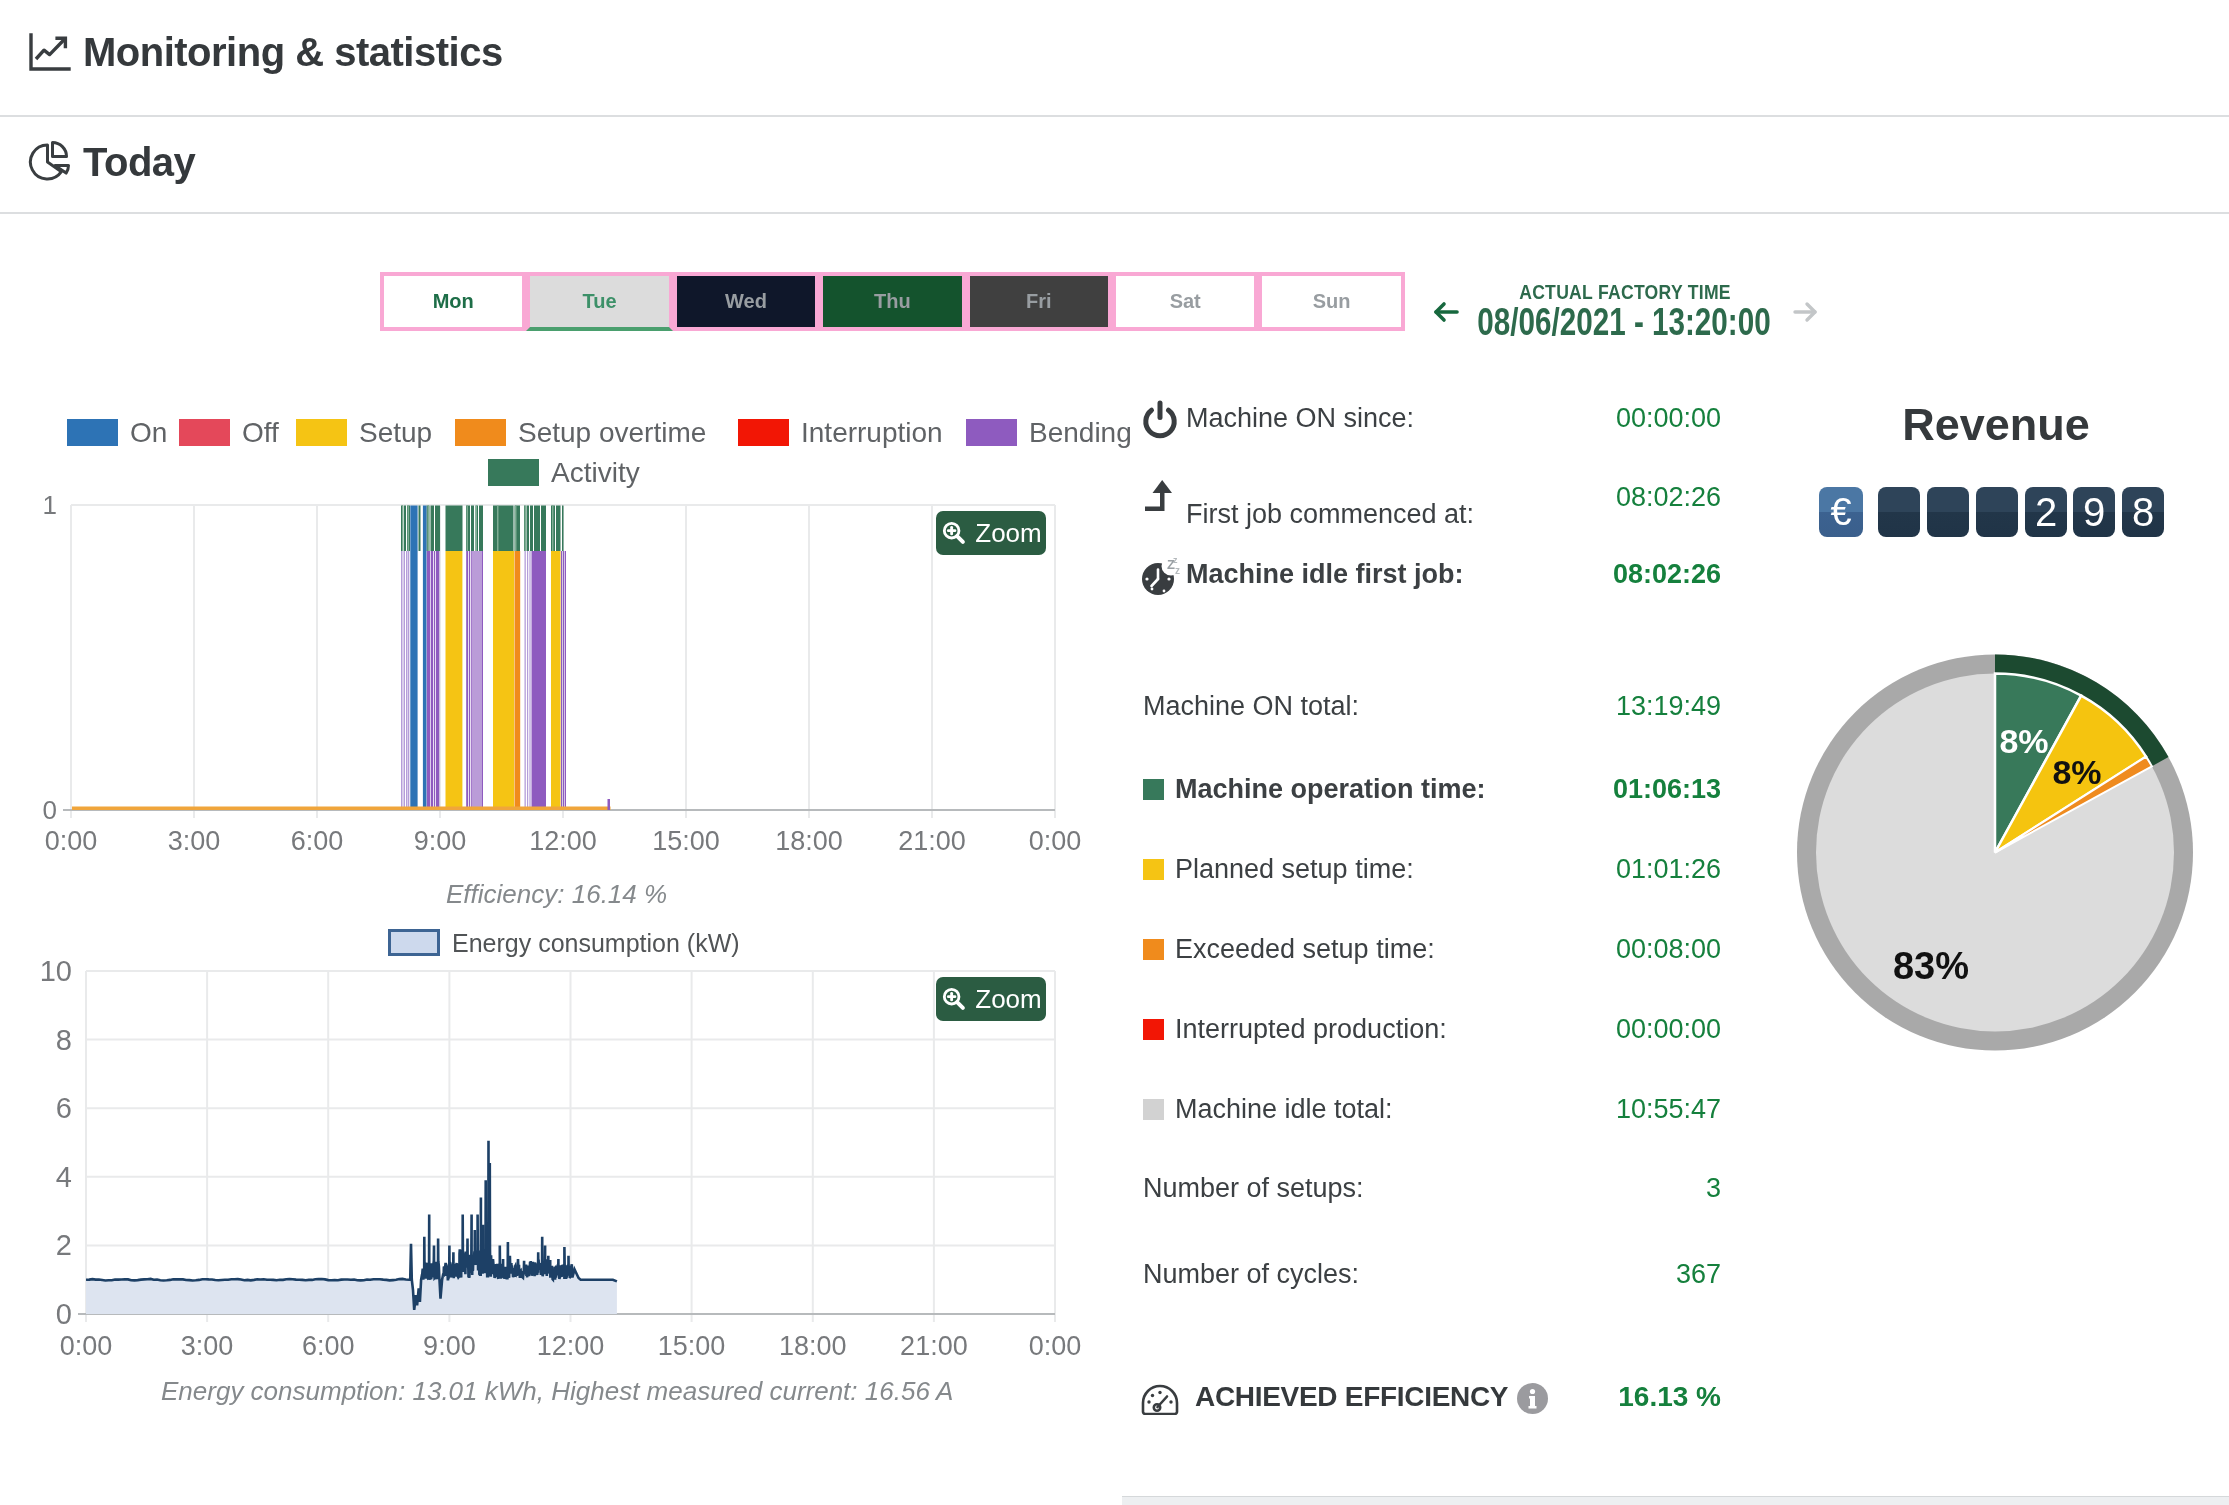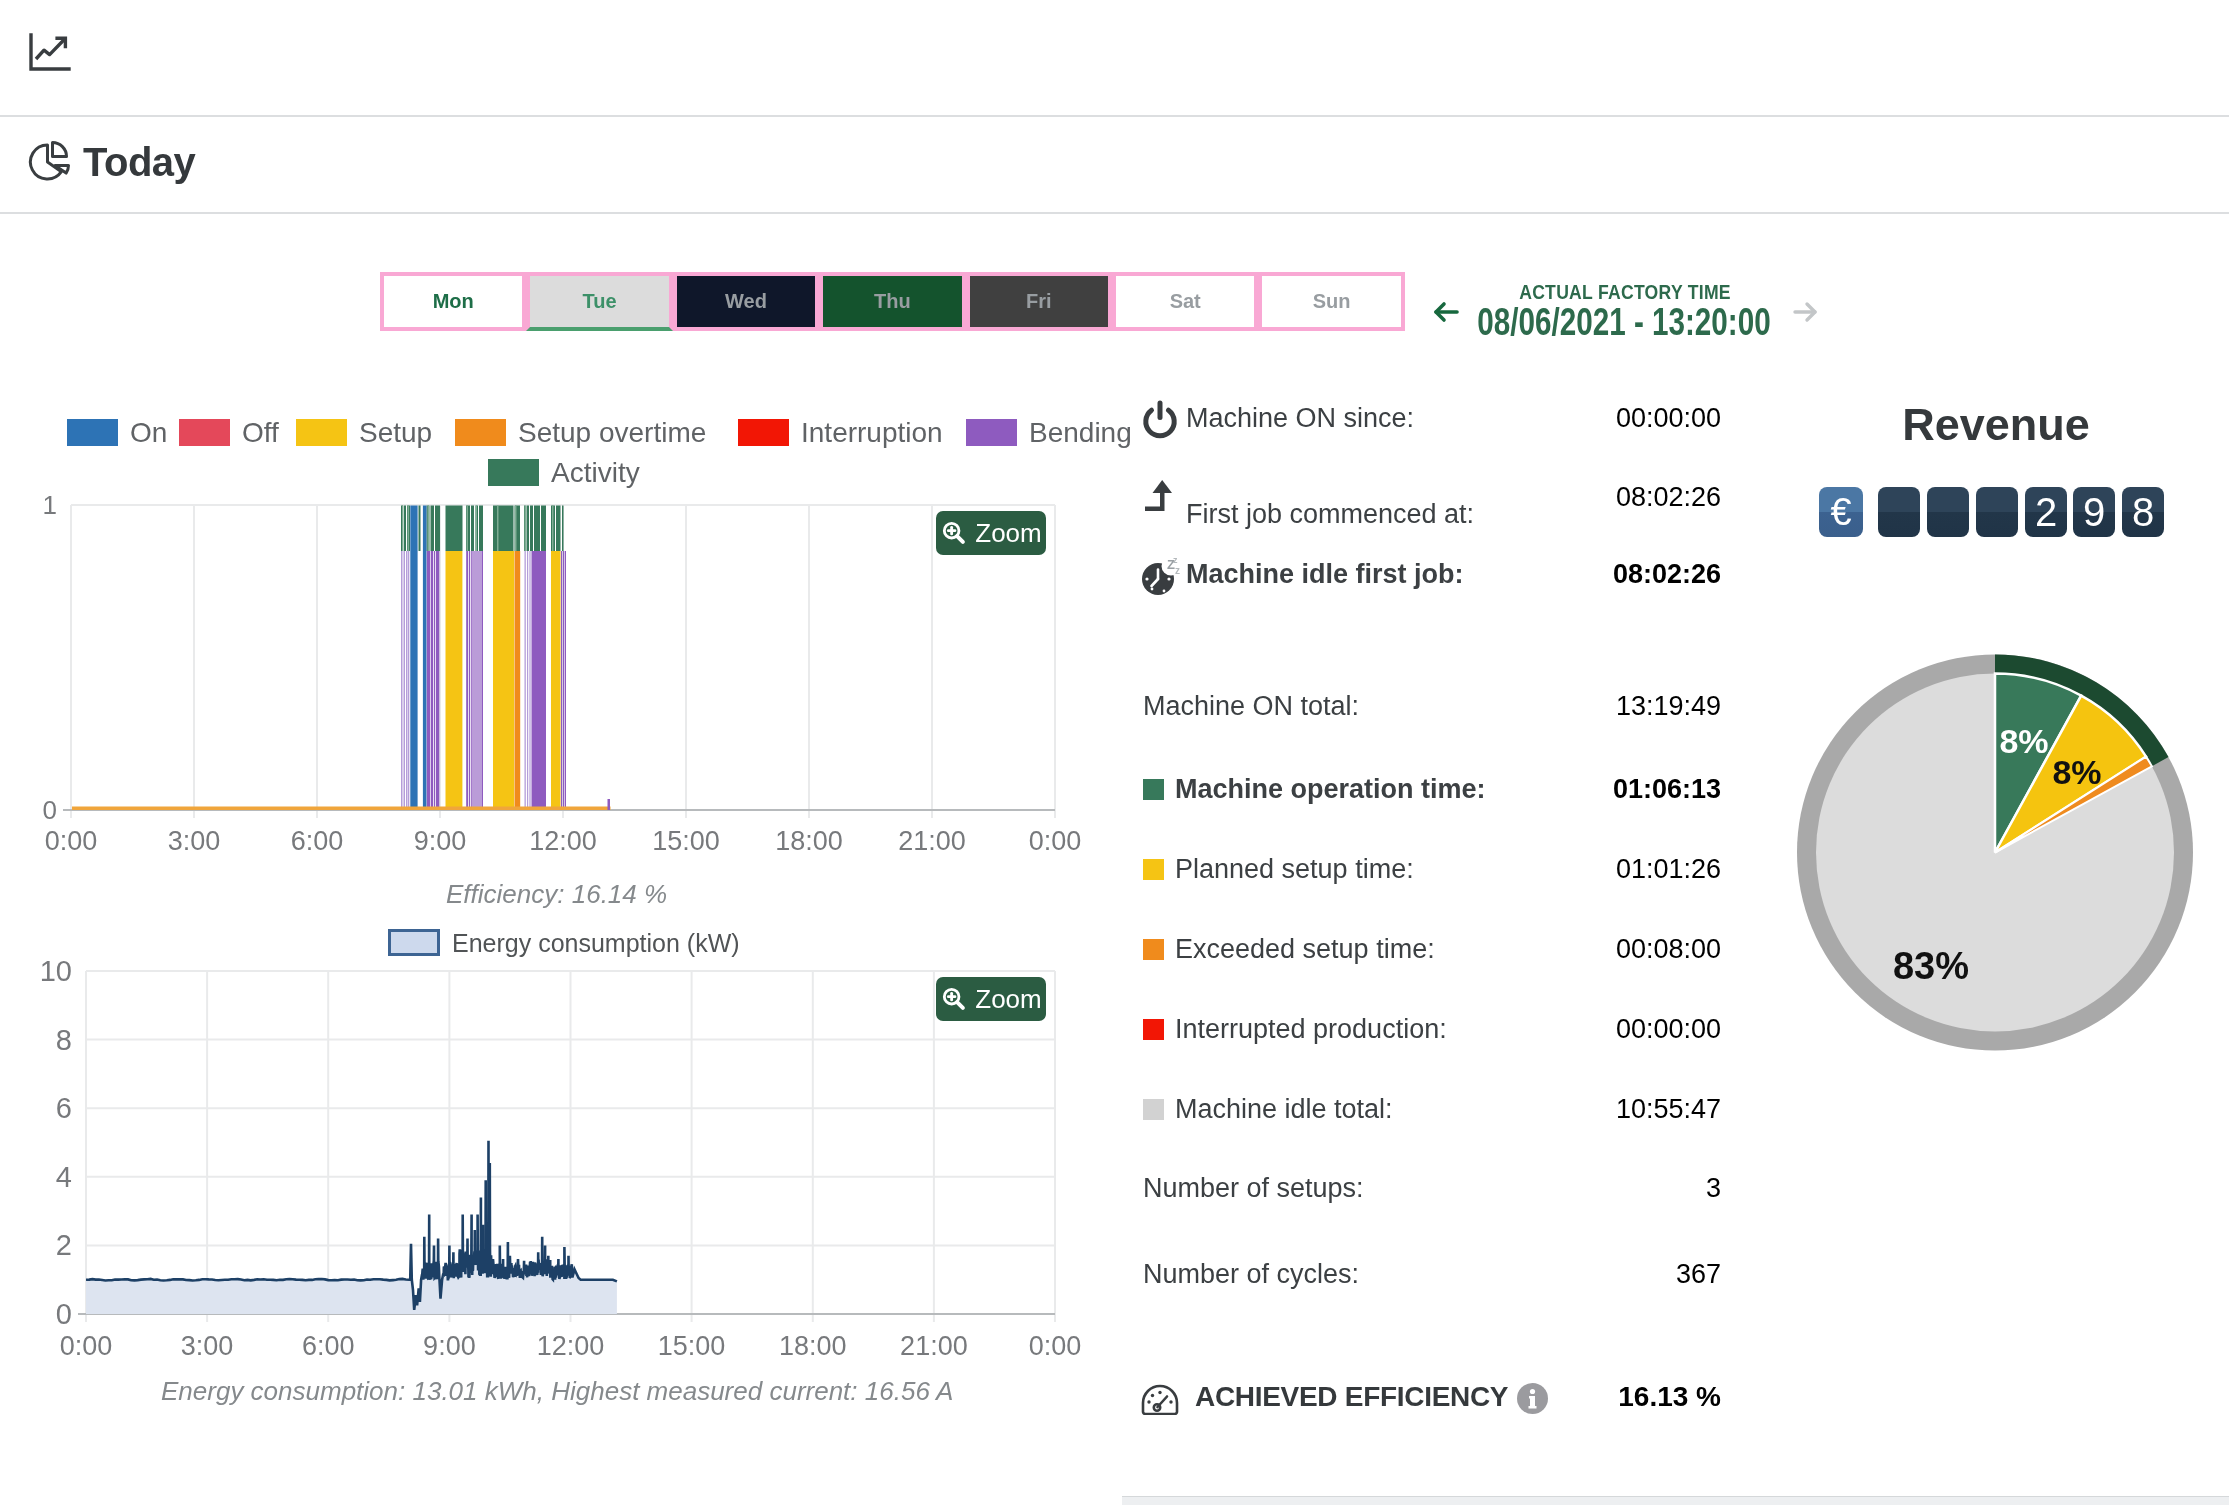--- a/index.html
+++ b/index.html
@@ -6,34 +6,35 @@
 .hr { position:absolute; left:0; width:2229px; height:2px; background:#dcdee0; }
 .h1 { position:absolute; font-size:40px; font-weight:700; color:#35393c; letter-spacing:-0.5px; }
 .tab { position:absolute; top:272px; width:146.4px; height:59px; border:4px solid #f9a8d4; margin-left:-2px;
   display:flex; align-items:center; justify-content:center; font-size:20px; font-weight:700; }
 .zoombtn { position:absolute; width:110px; height:44px; background:#2b5c42; border-radius:7px; color:#fff;
   font-size:26px; display:flex; align-items:center; justify-content:center; }
 .legbox { position:absolute; width:51px; height:27px; }
 .legtxt { position:absolute; font-size:28px; color:#606366; }
 .caption { position:absolute; font-style:italic; font-size:26px; color:#85898c; }
 .mrow { position:absolute; font-size:27px; color:#3c4043; white-space:nowrap; }
-.mval { position:absolute; left:1400px; width:321px; text-align:right; font-size:27px; color:#000000; }
+.mval { position:absolute; left:1400px; width:321px; text-align:right; font-size:27px; color:#15803d; }
 .digit { position:absolute; top:487px; width:42px; height:50px; border-radius:8px; color:#fff; font-size:40px;
   display:flex; align-items:center; justify-content:center; }
 .digit.dark { background:linear-gradient(180deg,#2e4459 0%,#2e4459 49%,#223649 51%,#203447 100%); }
 .digit.euro { background:linear-gradient(180deg,#4b77a4 0%,#4b77a4 49%,#3c6290 51%,#3a5f8c 100%); font-size:38px; }
 </style></head>
 <body>
 <div id="page">
 
 <div style="position:absolute;left:27px;top:33px"><svg width="44" height="40" viewBox="0 0 22 20" fill="none" stroke="#393d40" stroke-width="1.7">
 <path d="M2 1 V18 H21" stroke-linecap="square"></path>
 <path d="M4.5 13 L8.5 8.6 L11.3 10.8 L18.5 3.4" stroke-linejoin="round"></path>
 <path d="M14.2 2.6 L19.2 2.6 L19.2 7.6" fill="none"></path>
 </svg></div>
+<div class="h1" style="left:83px;top:30px">Monitoring &amp; statistics</div>
 <div class="hr" style="top:115px"></div>
 
 <div style="position:absolute;left:28px;top:141px"><svg width="44" height="43" viewBox="0 0 44 43" fill="none" stroke="#393d40" stroke-width="3" stroke-linejoin="round">
 <path d="M19.5 21 L19.5 4 A 17 17 0 1 0 33.4 30.7 Z"></path>
 <path d="M24.5 15.5 L24.5 1.5 A 14 14 0 0 1 38.5 15.5 Z"></path>
 <path d="M27 24.5 L40.5 24.5 A 13.5 13.5 0 0 1 38.1 32.1 Z"></path>
 </svg></div>
 <div class="h1" style="left:83px;top:140px">Today</div>
 <div class="hr" style="top:212px"></div>
 

